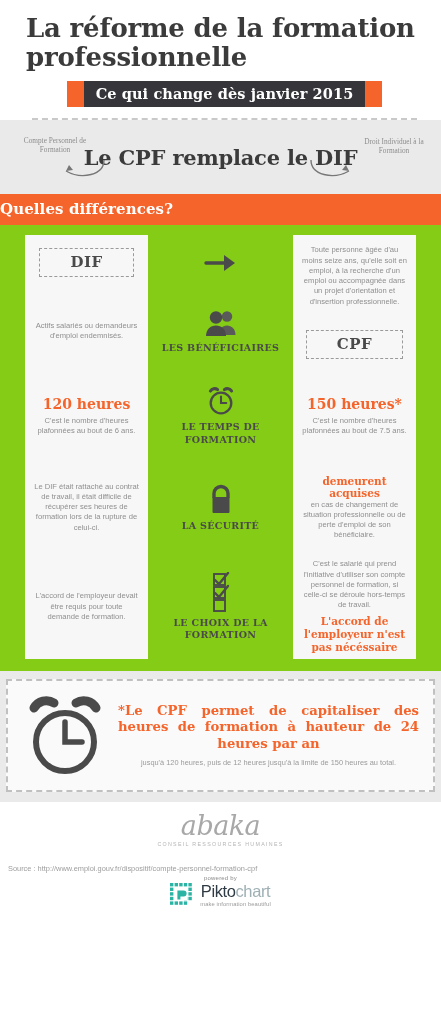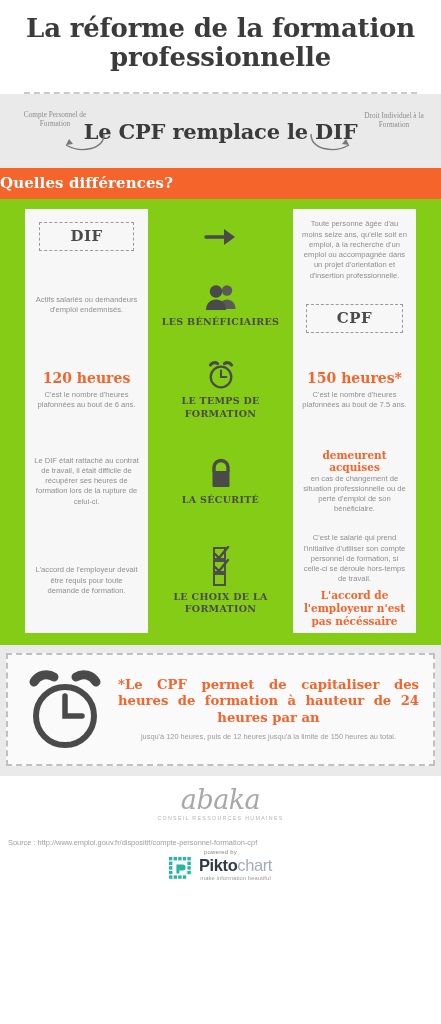--- a/index.html
+++ b/index.html
@@ -6,21 +6,21 @@
   html, body { width:441px; height:1024px; }
   body {
     font-family:"Liberation Sans", sans-serif;
     background:#ffffff;
     color:#4a4a4a;
     overflow:hidden;
   }
   .page { position:relative; width:441px; height:1024px; background:#fff; }
 
   
-  .title-block { padding:14px 18px 0; text-align:center; background:#fff; }
+  .title-block { padding:14px 18px 0; text-align:left; background:#fff;margin-left:8px; }
   .title-block h1 {
     font-family:"DejaVu Serif", serif;
     font-weight:700;
     font-size:26px;
     line-height:1.12;
     color:#3b3b3b;
     letter-spacing:-0.2px;
   }
   .badge-row { display:flex; justify-content:center; margin-top:9px; }
   .badge-wrap { display:flex; align-items:stretch; }
@@ -128,34 +128,35 @@
   }
   .source {
     position:absolute; left:8px; top:62px;
     font-size:7.4px; color:#9d9d9d;
   }
   .pk { margin-top:28px; }
   .pk-pre { font-size:6px; color:#8a8a8a; letter-spacing:0.2px; }
   .pk-row { display:flex; align-items:center; justify-content:center; gap:6px; margin-top:2px; }
   .pk-mark { width:24px; height:24px; }
   .pk-word { font-size:16.5px; letter-spacing:-0.4px; line-height:1; }
-  .pk-b { color:#2f3b44; font-weight:700; }
+  .pk-b { color:#2f3b44; font-weight:400; }
   .pk-l { color:#9fb0b5; }
   .pk-tag { font-size:5.8px; color:#9a9a9a; margin-top:1px; letter-spacing:0.1px; }
 </style>
 </head>
 <body>
 
 <div class="page">
 
   <div class="title-block">
     <h1>La réforme de la formation professionnelle</h1>
     <div class="badge-row">
       <div class="badge-wrap">
         <div class="badge-cap"></div>
+        <div class="badge-core">Ce qui change dès janvier 2015</div>
         <div class="badge-cap"></div>
       </div>
     </div>
     <div class="dashed-sep"></div>
   </div>
 
   <div class="replace-band">
     <div class="note note-left">Compte Personnel de Formation</div>
     <svg class="arc" style="left:52px; top:36px;" width="56" height="26" viewBox="0 0 56 26">
       <path d="M52 4 C52 19, 30 24, 14 15" fill="none" stroke="#777" stroke-width="1.4"></path>

